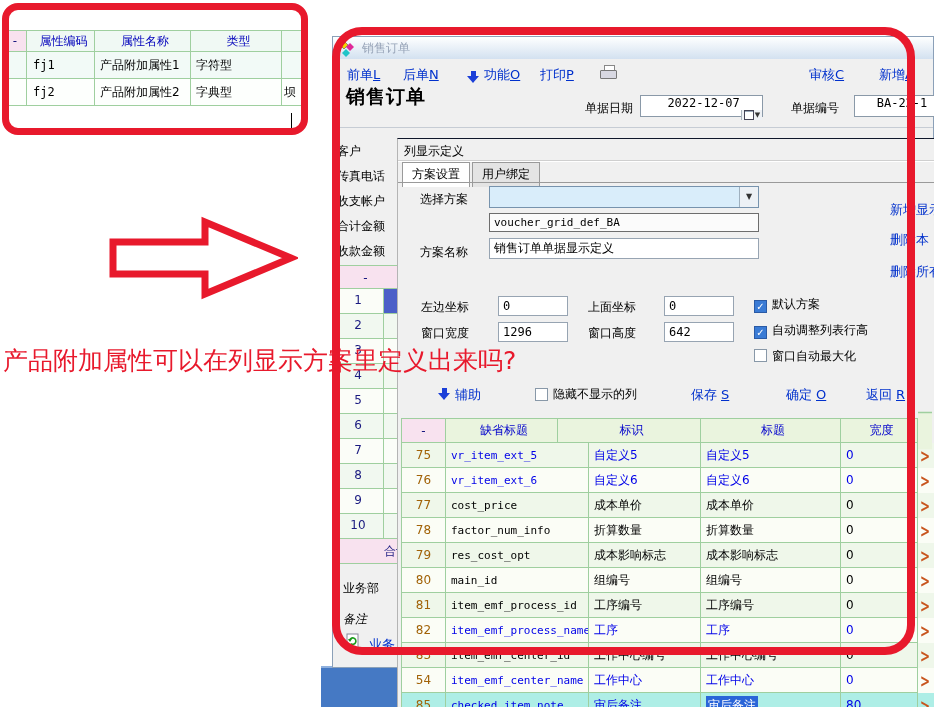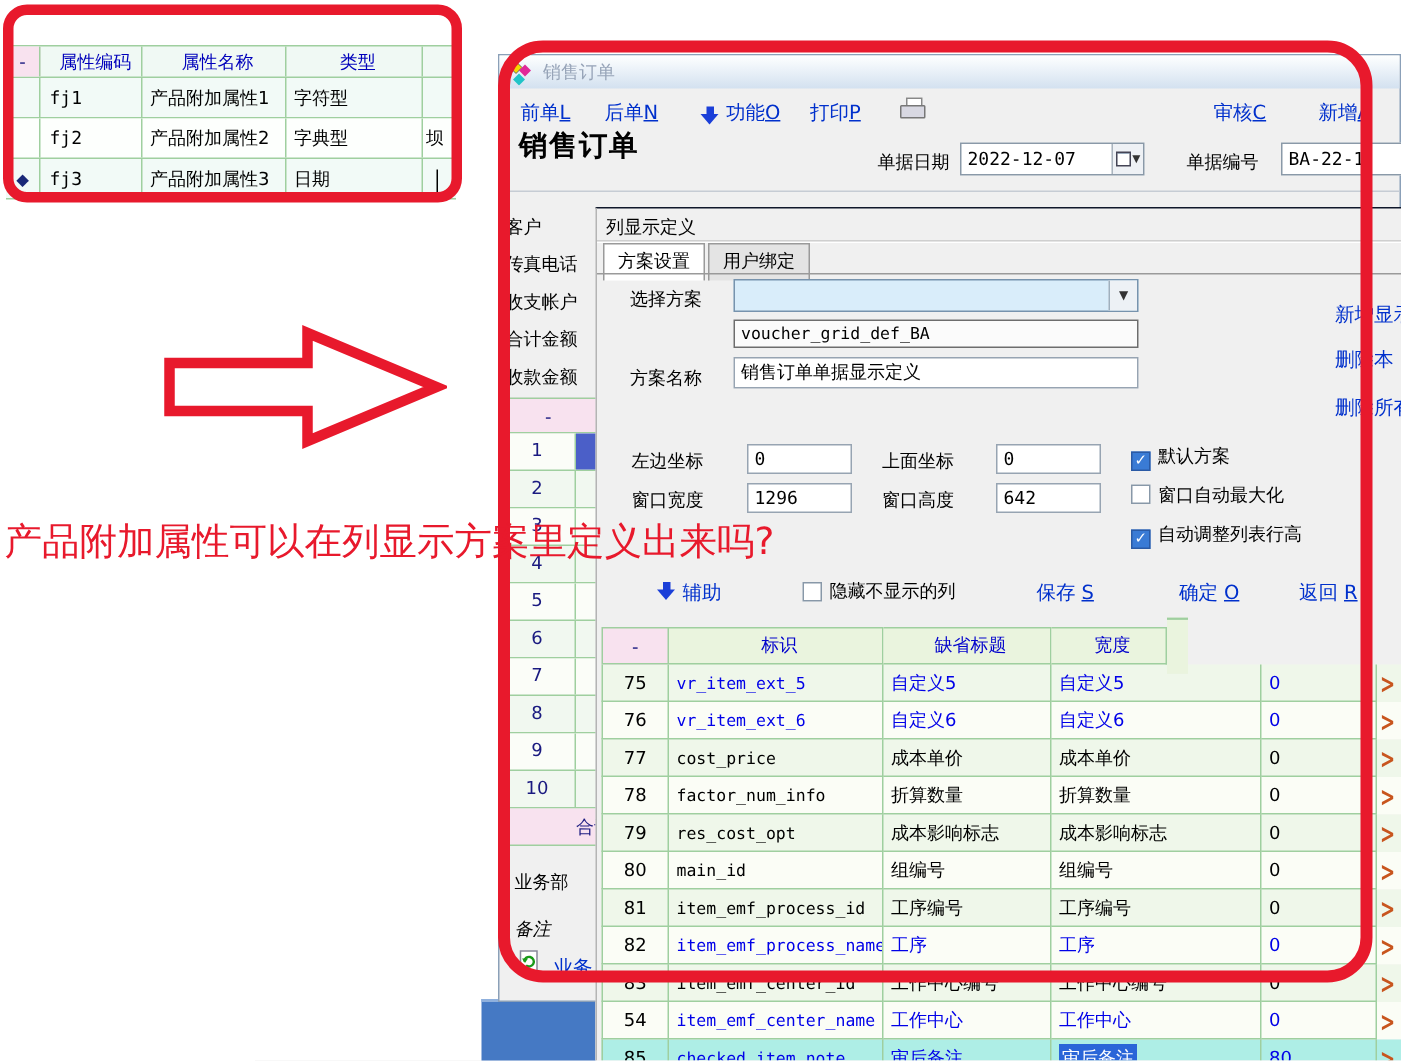--- a/index.html
+++ b/index.html
@@ -31,21 +31,21 @@
 
   
   #main-win{left:332px;top:36px;width:602px;height:632px;background:#f0f0f0;border:1px solid #8ba0b8;box-sizing:border-box;z-index:3;}
   .titlebar{position:absolute;left:0;top:0;width:100%;height:22px;background:linear-gradient(#feffff,#d3e1f0);display:flex;align-items:center;gap:6px;padding-left:6px;box-sizing:border-box;color:#97a4b8;}
   .dn-arrow{display:inline-block;width:12px;height:12px;position:relative;}
   .dn-arrow::before{content:"";position:absolute;left:3.5px;top:0;width:5px;height:6px;background:#1b3fd8;}
   .dn-arrow::after{content:"";position:absolute;left:0;top:5px;border-left:6px solid transparent;border-right:6px solid transparent;border-top:7px solid #1b3fd8;}
   .printer{position:relative;width:18px;height:15px;display:inline-block;}
   .printer::before{content:"";position:absolute;left:4px;top:0;width:9px;height:5px;background:#fff;border:1px solid #888;}
   .printer::after{content:"";position:absolute;left:0;top:5px;width:15px;height:7px;background:#d8d8e2;border:1px solid #777;border-radius:1px;}
-  .field{background:#fff;border:1px solid #8a99a8;box-sizing:border-box;display:flex;align-items:center;}
+  .field{background:#fff;border:1px solid #8a99a8;box-sizing:border-box;display:flex;align-items:center;flex-direction:column;}
   .cal-btn{margin-left:auto;width:20px;height:100%;background:#eef1f5;border-left:1px solid #aab4be;display:flex;align-items:center;justify-content:center;gap:1px;}
   .cal-ico{width:8px;height:8px;border:1px solid #445;background:linear-gradient(#9ab 1px,#fff 1px);}
   .llabel{height:25px;line-height:20px;color:#000;}
   .mg-head{height:24px;background:#f8e2ef;color:#1a1a80;text-align:center;line-height:24px;border-top:1px solid #9fcf9f;border-bottom:1px solid #9fcf9f;box-sizing:border-box;}
   .mg-row{display:flex;height:25px;border-bottom:1px solid #9fcf9f;box-sizing:border-box;background:#fbfdf8;}
   .mg-row:nth-of-type(even){background:#f1f8f0;}
   .mg-num{width:51px;text-align:center;line-height:23px;color:#1a1a80;border-right:1px solid #9fcf9f;box-sizing:border-box;}
   .mg-c2{flex:1;}
   .mg-row:nth-of-type(1) .mg-c2{background:#4b5fc8;}
   .mg-total{height:25px;background:#f8e2ef;border-bottom:1px solid #9fcf9f;position:relative;overflow:hidden;box-sizing:border-box;}
@@ -63,21 +63,21 @@
   .cb.checked::after{content:"✓";color:#fff;font-size:10px;display:block;text-align:center;line-height:12px;}
   .opt{display:block;height:26px;white-space:nowrap;}
   .side-link{position:absolute;left:492px;color:#0030cc;font-size:13px;white-space:nowrap;}
   .blue-link{color:#0030cc;font-size:13px;white-space:nowrap;}
 
   
   .g-head{display:flex;height:25px;}
   .g-head .gc{justify-content:center;color:#0000cc;background:#eaf4de;border-top:1px solid #9fcf9f;}
   .g-head .gc0{background:#f8e2ef;color:#1a1a80;}
   .gc{box-sizing:border-box;border-right:1px solid #9fcf9f;border-bottom:1px solid #9fcf9f;display:flex;align-items:center;overflow:hidden;white-space:nowrap;}
-  .gc0{width:45px;justify-content:center;color:#000000;border-left:1px solid #9fcf9f;}
+  .gc0{width:45px;justify-content:center;color:#a16207;border-left:1px solid #9fcf9f;}
   .gc1{width:143px;padding-left:5px;font-family:"DejaVu Sans Mono","Liberation Mono",monospace;font-size:11px;}
   .gc2{width:112px;padding-left:5px;}
   .gc3{width:140px;padding-left:5px;}
   .gc4{width:77px;padding-left:5px;}
   .gc5{width:14px;border:none;justify-content:center;color:#c8551e;font-weight:900;transform:scaleY(1.5);font-size:12px;background:transparent;}
   .trow{display:flex;height:25px;background:#fbfdf6;}
   .trow:nth-of-type(odd){background:#eff7ea;}
   .trow.blue .gc1,.trow.blue .gc2,.trow.blue .gc3,.trow.blue .gc4{color:#0000e8;}
   .trow.selected{background:#aeeee6;}
   .trow.selected .title-text{background:#2a65d8;color:#fff;padding:1px 2px;}
@@ -113,27 +113,20 @@
         </div>
 
         <div class="arow">
           <div class="ac ac0"></div>
           <div class="ac ac1 mono">fj2</div>
           <div class="ac ac2">产品附加属性2</div>
           <div class="ac ac3">字典型</div>
           <div class="ac ac4">坝</div>
         </div>
 
-        <div class="arow">
-          <div class="ac ac0 marker"></div>
-          <div class="ac ac1 mono">fj3</div>
-          <div class="ac ac2">产品附加属性3</div>
-          <div class="ac ac3">日期</div>
-          <div class="ac ac4"></div>
-        </div>
       </div>
   </div>
   <div class="abs" style="left:287px;top:108px;width:1px;height:15px;background:#000;"></div>
 </div>
 
 <div class="abs" id="main-win">
   <div class="titlebar">
     <svg width="17" height="17">
       <polygon points="5,1 9,5 5,9 1,5" fill="#f5d800" stroke="#555" stroke-width="0.6"></polygon>
       <polygon points="11,3 15,7 11,11 7,7" fill="#e02898"></polygon>
@@ -284,43 +277,44 @@
   <div class="abs inp" style="left:266px;top:183px;width:70px;height:20px;">642</div>
 
   
   <div class="abs" style="left:356px;top:157px;">
 
       <label class="opt">
         <span class="cb checked"></span><span>默认方案</span>
       </label>
 
       <label class="opt">
+        <span class="cb checked"></span><span>自动调整列表行高</span>
+      </label>
+
+      <label class="opt">
         <span class="cb"></span><span>窗口自动最大化</span>
-      </label>
-
-      <label class="opt">
-        <span class="cb checked"></span><span>自动调整列表行高</span>
       </label>
     </div>
 
   
   <span class="dn-arrow abs" style="left:40px;top:249px;"></span>
   <a class="abs blue-link" style="left:57px;top:247px;">辅助</a>
   <span class="cb abs" style="left:137px;top:249px;"></span>
   <span class="abs" style="left:155px;top:247px;">隐藏不显示的列</span>
   <a class="abs blue-link sp" style="left:293px;top:247px;"><span>保存</span><span class="hk">S</span></a>
   <a class="abs blue-link sp" style="left:388px;top:247px;"><span>确定</span><span class="hk">O</span></a>
   <a class="abs blue-link sp" style="left:468px;top:247px;"><span>返回</span><span class="hk">R</span></a>
 
   
   <div class="abs" style="left:3px;top:279px;width:533px;">
     <div class="g-head">
       <div class="gc gc0">-</div>
+      <div class="gc gc2" style="justify-content:center;">缺省标题</div>
       <div class="gc gc1" style="justify-content:center;font-family:inherit;font-size:12px;">标识</div>
-      <div class="gc gc2" style="justify-content:center;">缺省标题</div>
+      <div class="gc gc3" style="justify-content:center;">标题</div>
       <div class="gc gc4" style="justify-content:center;">宽度</div>
       <div class="gc gc5"></div>
     </div>
     <div>
 
         <div class="trow blue">
           <div class="gc gc0">75</div>
           <div class="gc gc1">vr_item_ext_5</div>
           <div class="gc gc2">自定义5</div>
           <div class="gc gc3">

